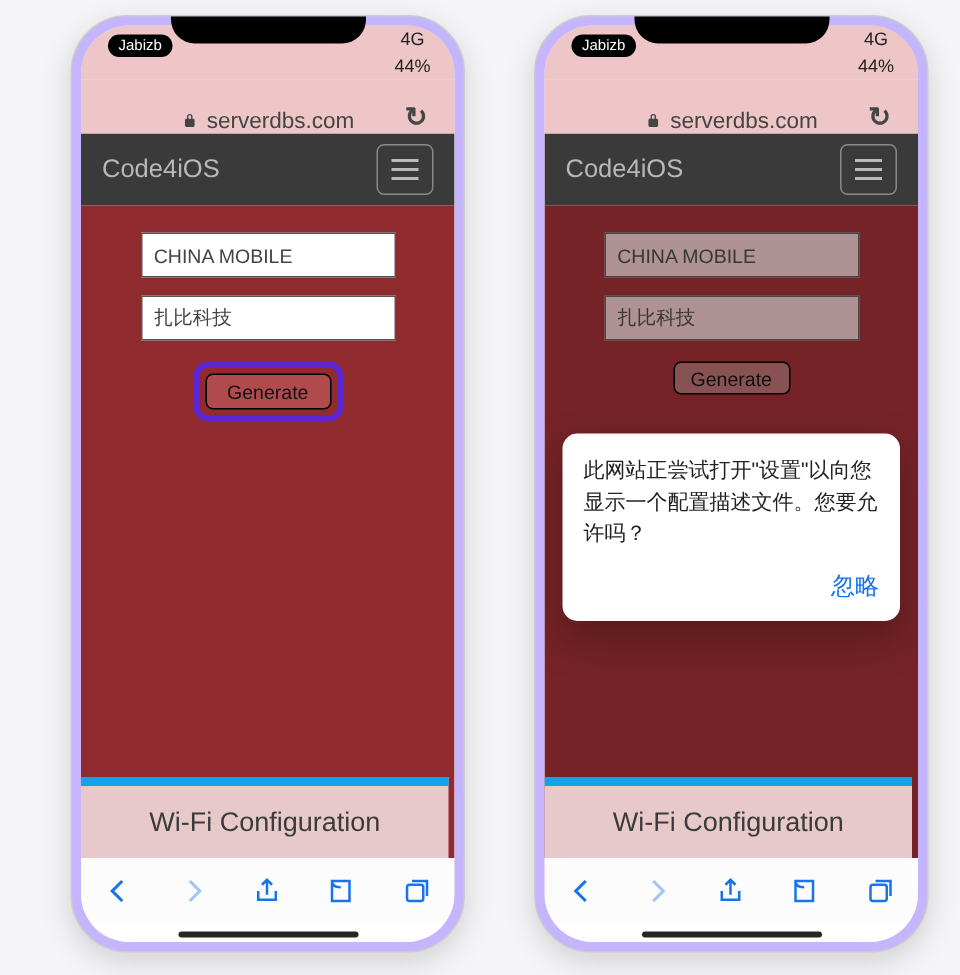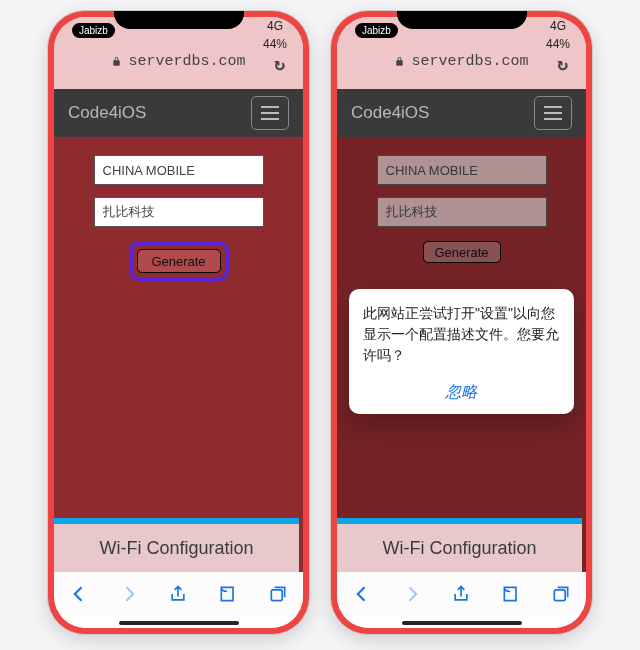--- a/index.html
+++ b/index.html
@@ -9,26 +9,27 @@
     width: 640px;
     height: 650px;
     display: flex;
     gap: 20px;
     padding: 10px 15px;
     justify-content: center;
   }
   .phone {
     width: 263px;
     height: 625px;
-    background: #ef4444;
+    background: #c4b5fd;
     border-radius: 38px;
     border: 1px solid #ccc;
     box-shadow: 0 6px 20px rgba(0,0,0,0.15);
     overflow: hidden;
     position: relative;
+    margin-left: 26px;
   }
   .screen {
     position: absolute;
     top: 6px; left: 6px; right: 6px; bottom: 6px;
     border-radius: 32px;
     overflow: hidden;
     background: #f2e2e2;
     display: flex;
     flex-direction: column;
   }
@@ -77,25 +78,24 @@
   .b1 { height:4px } .b2 { height:6px } .b3 { height:8px } .b4 { height:10px }
   .battery {
     width: 22px; height: 11px; border: 1px solid #222; border-radius: 2px; position: relative;
   }
   .battery::after { content:""; position:absolute; right:-3px; top:3px; width:2px; height:5px; background:#222; border-radius:1px; }
   .battery .fill { height:100%; background:#222; }
   .urlbar {
     height: 36px;
     background: #eec6c8;
     display: flex;
-    align-items: flex-start;
+    align-items: flex-end;
     justify-content: center;
     gap: 36px;
     position: relative;
-    font-family: Liberation Mono, monospace;
   }
   .url-center { display:flex; align-items:center; gap:6px; color:#444; font-size:15px; }
   .refresh {
     position: absolute;
     right: 18px;
     font-size: 18px;
     font-weight: bold;
     color: #444;
   }
   .navbar {
@@ -196,22 +196,22 @@
     left: 12px; right: 12px; top: 152px;
     background: #fff;
     border-radius: 10px;
     padding: 14px 14px 10px 14px;
     box-shadow: 0 12px 28px rgba(0,0,0,0.25);
     font-size: 14px;
     color: #222;
     line-height: 1.5;
   }
   .dialog-actions {
-    display: flex; justify-content: center; gap: 8px; margin-top: 14px;
-    color: #1a73e8; font-size: 16px; font-style: italic;
+    display: flex; justify-content: flex-end; gap: 8px; margin-top: 14px;
+    color: #1a73e8; font-size: 16px;
   }
   .allow-wrap {
     border: 3px solid #5b25d6; border-radius: 8px; padding: 2px 8px;
   }
   .lock { width:11px; height:11px; }
 </style>
 </head>
 <body>
 
 <div class="phone">

